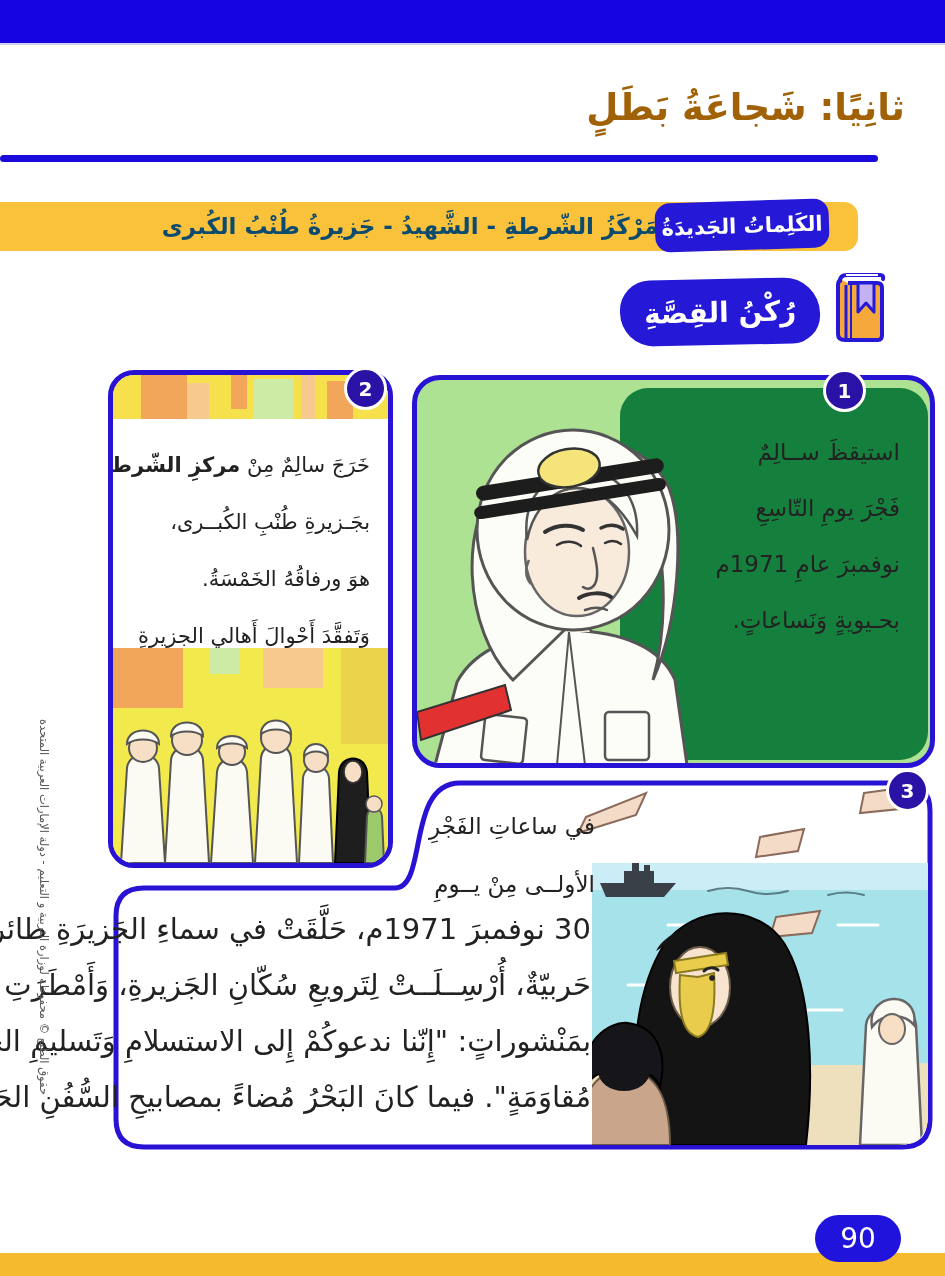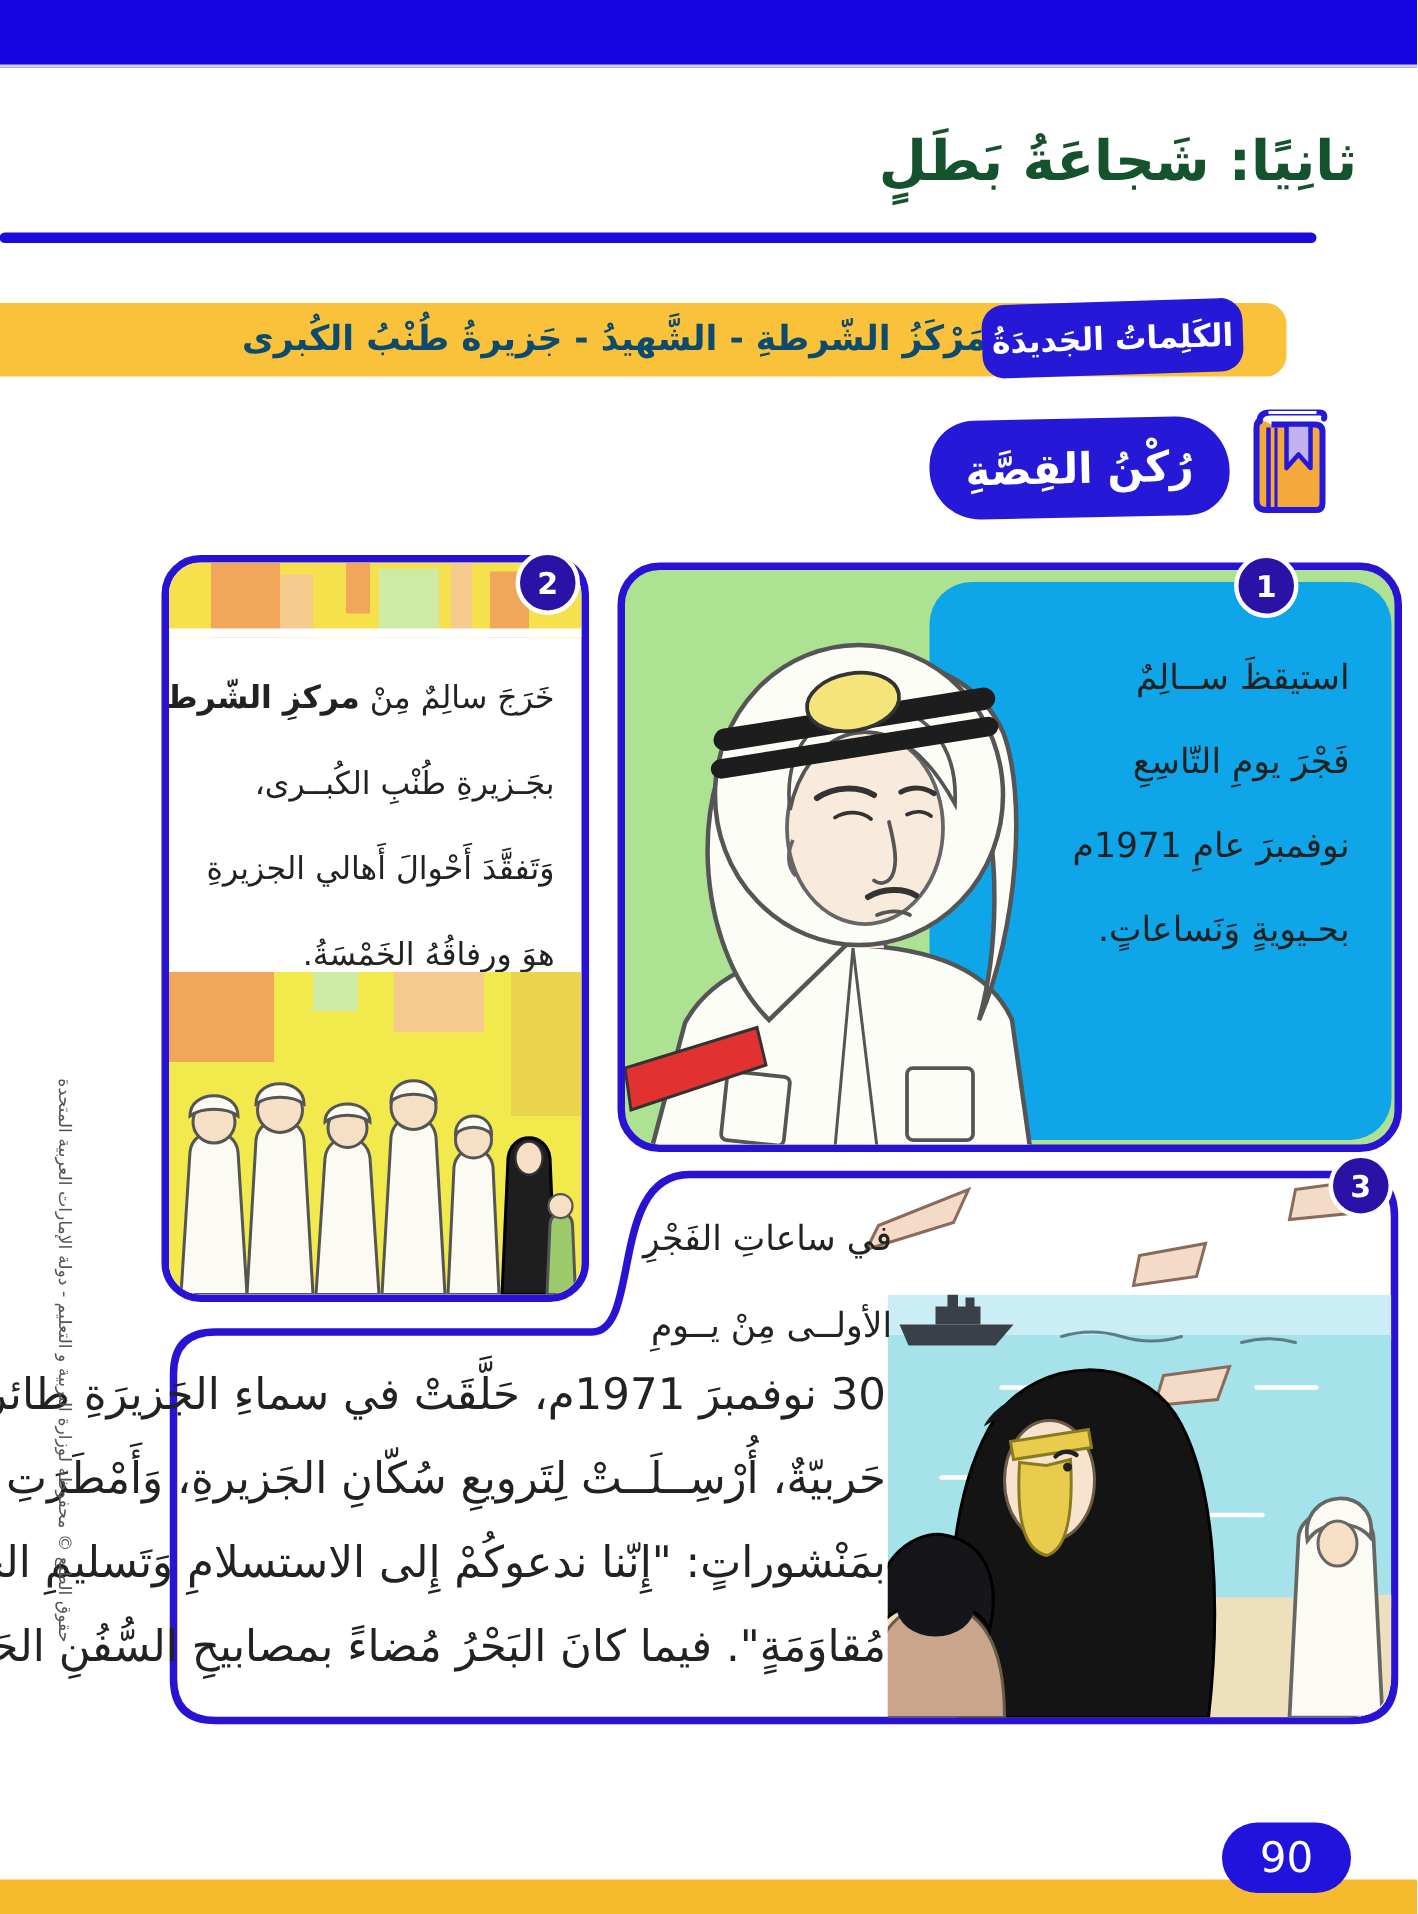--- a/index.html
+++ b/index.html
@@ -5,21 +5,21 @@
   html,body{margin:0;padding:0;background:#ffffff;}
   body{
     width:945px;height:1276px;position:relative;overflow:hidden;
     font-family:"DejaVu Sans", sans-serif;direction:rtl;color:#222;
   }
   .abs{position:absolute;}
   
   .top-bar{left:0;top:0;width:945px;height:43px;background:#1605E0;border-bottom:2px solid #cfd2e8;}
   .bottom-bar{left:0;top:1253px;width:945px;height:23px;background:#F6BA2F;}
   
-  .page-title{top:86px;right:40px;font-size:37px;font-weight:bold;color:#14532d;margin:0;white-space:nowrap;}
+  .page-title{top:86px;right:40px;font-size:37px;font-weight:bold;color:#a16207;margin:0;white-space:nowrap;}
   .title-rule{left:0;top:155px;width:878px;height:7px;background:#1A0BDC;border-radius:4px;}
   
   .words-band{left:0;top:202px;width:858px;height:49px;background:#FAC23A;border-radius:0 14px 14px 0;}
   .words-text{left:150px;top:202px;width:520px;height:49px;line-height:49px;text-align:center;
     font-size:23px;font-weight:bold;color:#0c4a6e;white-space:nowrap;}
   .words-pill{left:655px;top:201px;width:174px;height:49px;background:#2518D6;border-radius:15px;
     transform:rotate(-1.8deg);display:flex;align-items:center;justify-content:center;
     color:#fff;font-size:21px;font-weight:bold;white-space:nowrap;}
   
   .story-pill{left:620px;top:279px;width:200px;height:66px;background:#2518D6;
@@ -29,21 +29,21 @@
   
   .panel{border:5px solid #2812D4;background:#fff;box-sizing:border-box;}
   .panel1{left:412px;top:375px;width:523px;height:393px;border-radius:28px;overflow:hidden;background:#AEE293;}
   .panel2{left:108px;top:370px;width:285px;height:498px;border-radius:26px;overflow:hidden;}
   .badge{width:37px;height:37px;border-radius:50%;background:#2A12A6;border:3px solid #fff;
     color:#fff;font-size:20px;font-weight:bold;display:flex;align-items:center;justify-content:center;z-index:6;}
   .badge1{left:823px;top:369px;}
   .badge2{left:344px;top:367px;}
   .badge3{left:886px;top:769px;}
   
-  .p1-textbox{right:2px;top:8px;width:308px;height:372px;background:#0ea5e9;border-radius:28px;}
+  .p1-textbox{right:2px;top:8px;width:308px;height:372px;background:#15803d;border-radius:28px;}
   .p1-lines{padding:36px 28px 0 10px;}
   .p1-lines .tline{line-height:56px;font-size:23px;text-align:right;white-space:nowrap;}
   .p1-art{left:0;top:0;}
   
   .p2-strip{left:0;top:0;width:275px;height:50px;}
   .p2-lines{position:absolute;left:0;top:50px;right:0;padding:12px 18px 0 8px;}
   .p2-lines .tline{line-height:57px;font-size:21px;text-align:right;white-space:nowrap;}
   .p2-art{left:0;top:273px;}
   .bold-words{font-weight:bold;}
   
@@ -142,22 +142,22 @@
       <rect x="140" y="4" width="40" height="46" fill="#CDEBA4"></rect>
       <rect x="188" y="0" width="14" height="46" fill="#F6C98C"></rect>
       <rect x="214" y="6" width="26" height="44" fill="#F2A65A"></rect>
       <rect x="246" y="0" width="29" height="50" fill="#F6E14C"></rect>
       <rect x="0" y="44" width="275" height="6" fill="#fff"></rect>
     </svg>
   </div>
   <div class="p2-lines">
     <div class="tline"><span>خَرَجَ سالِمٌ مِنْ </span><span class="bold-words">مركزِ الشّرطةِ</span></div>
     <div class="tline">بجَـزيرةِ طُنْبِ الكُبــرى،</div>
+    <div class="tline">هوَ ورفاقُهُ الخَمْسَةُ.</div>
     <div class="tline">وَتَفقَّدَ أَحْوالَ أَهالي الجزيرةِ</div>
-    <div class="tline">هوَ ورفاقُهُ الخَمْسَةُ.</div>
   </div>
   <div class="abs p2-art">
     <svg width="275" height="215" viewBox="0 0 275 215">
       <rect width="275" height="215" fill="#F2E94D"></rect>
       <rect x="0" y="0" width="70" height="60" fill="#F2A65A"></rect>
       <rect x="150" y="0" width="60" height="40" fill="#F6C98C"></rect>
       <rect x="228" y="0" width="47" height="96" fill="#E9D44C"></rect>
       <rect x="96" y="0" width="30" height="26" fill="#CDEBA4"></rect>
 
       <g stroke="#555" stroke-width="2" fill="#FBFBF4">

